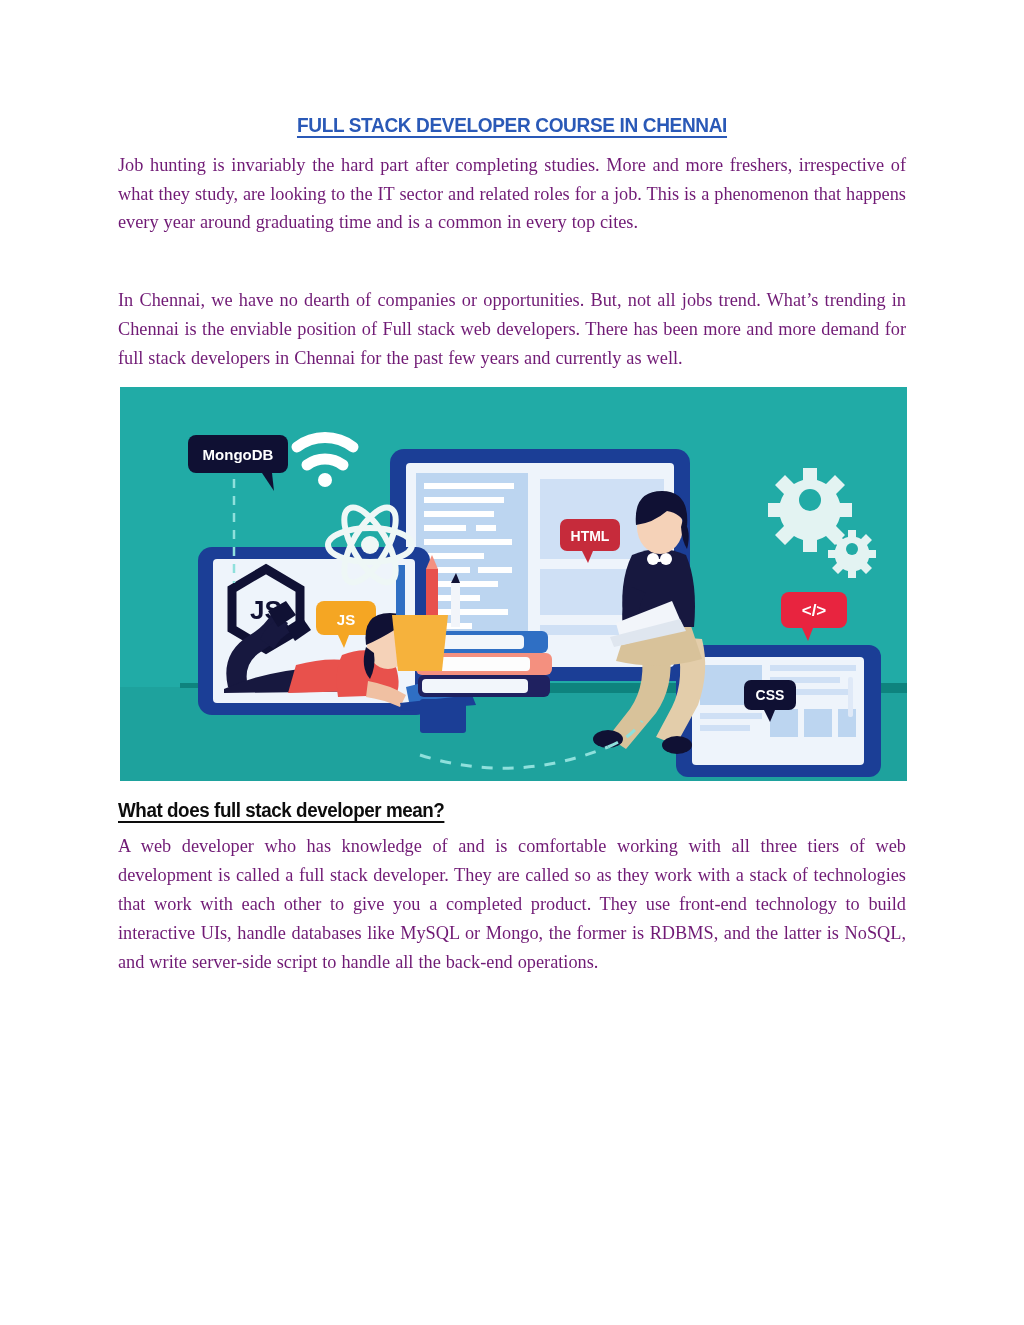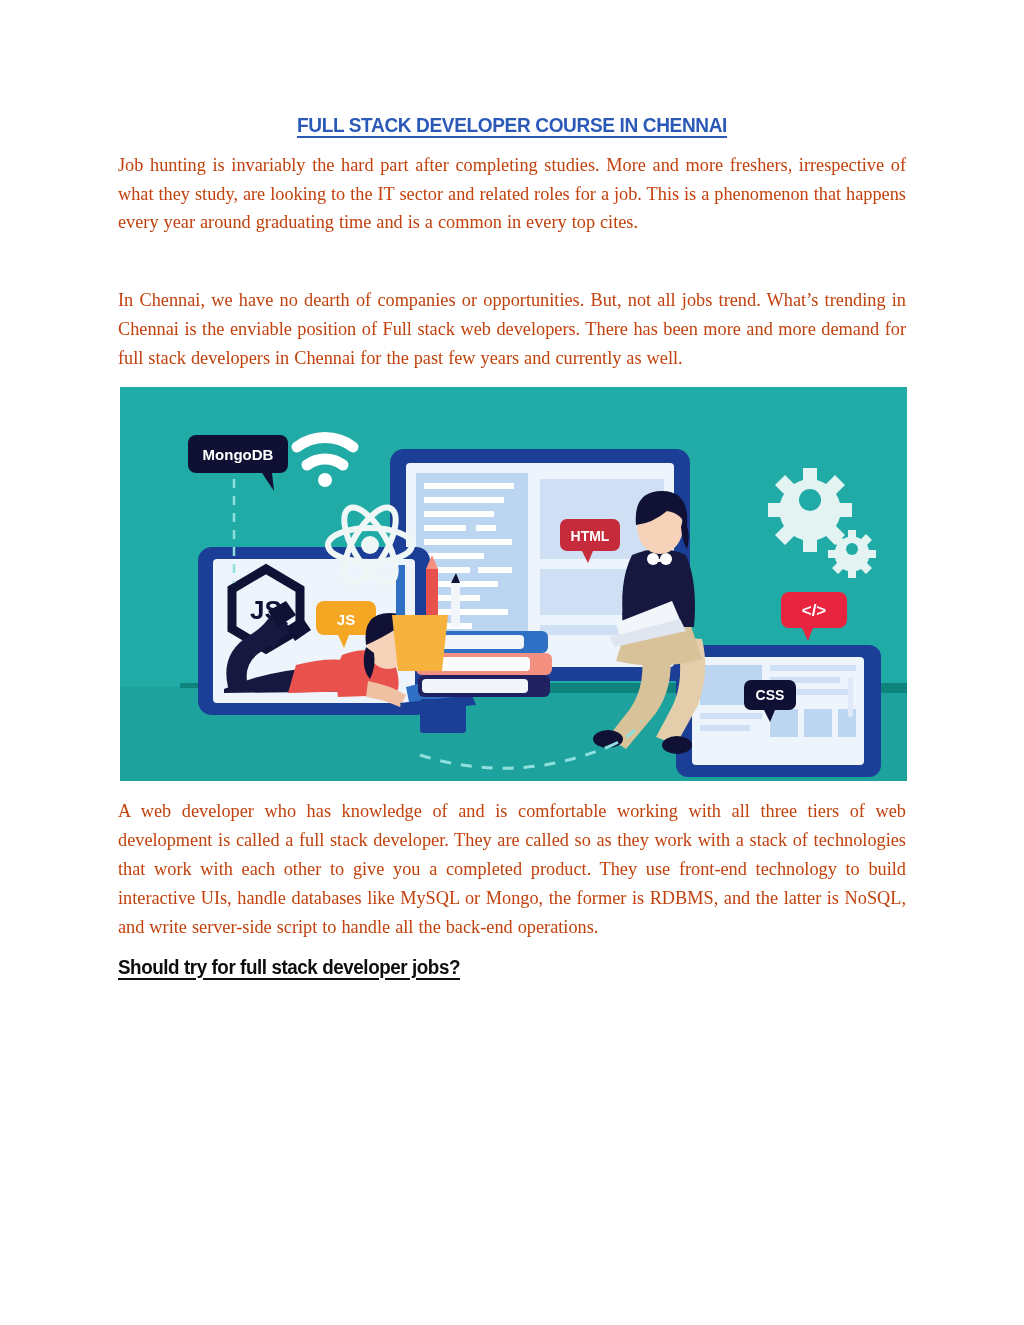--- a/index.html
+++ b/index.html
@@ -44,21 +44,21 @@
     transform: scaleX(0.93);
     transform-origin: center;
     white-space: nowrap;
     line-height: 1.25;
   }
 
   
   .para {
     font-size: 18.3px;
     line-height: 1.58;
-    color: #c2410c;
+    color: #701a75;
     text-align: justify;
     margin: 0;
     word-spacing: 0.4px;
   }
 
   .gap-lg { height: 49px; }
   .gap-sm { height: 12px; }
 
   
   .sec-head {
@@ -284,24 +284,24 @@
           <ellipse cx="250" cy="158" rx="42" ry="17" transform="rotate(120 250 158)"></ellipse>
           <circle cx="250" cy="158" r="9" fill="#eef7f6" stroke="none"></circle>
         </g>
 
         <path d="M300 368 q94 30 188 -8" stroke="#8fe0dc" stroke-width="3" fill="none" stroke-dasharray="11 10"></path>
         <path d="M488 360 q24 -10 34 -26" stroke="#8fe0dc" stroke-width="3" fill="none" stroke-dasharray="11 10"></path>
 
       </svg>
     </div>
 
+    <div class="sec-head-wrap">
+      <h2 class="sec-head">What does full stack developer mean?</h2>
+    </div>
 
     <p class="para">A web developer who has knowledge of and is comfortable working with all three tiers of web development is called a full stack developer. They are called so as they work with a stack of technologies that work with each other to give you a completed product. They use front-end technology to build interactive UIs, handle databases like MySQL or Mongo, the former is RDBMS, and the latter is NoSQL, and write server-side script to handle all the back-end operations.</p>
 
     <div class="gap-sm"></div>
 
-    <div class="sec-head-wrap">
-      <h2 class="sec-head">Should try for full stack developer jobs?</h2>
-    </div>
 
 
   </div>
 </div>
 
 </body></html>

